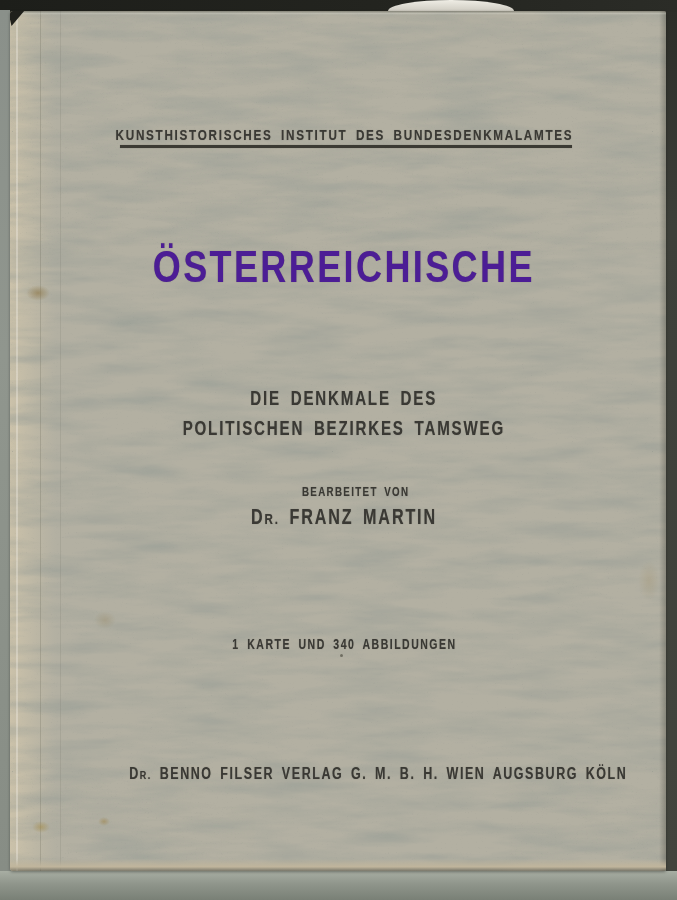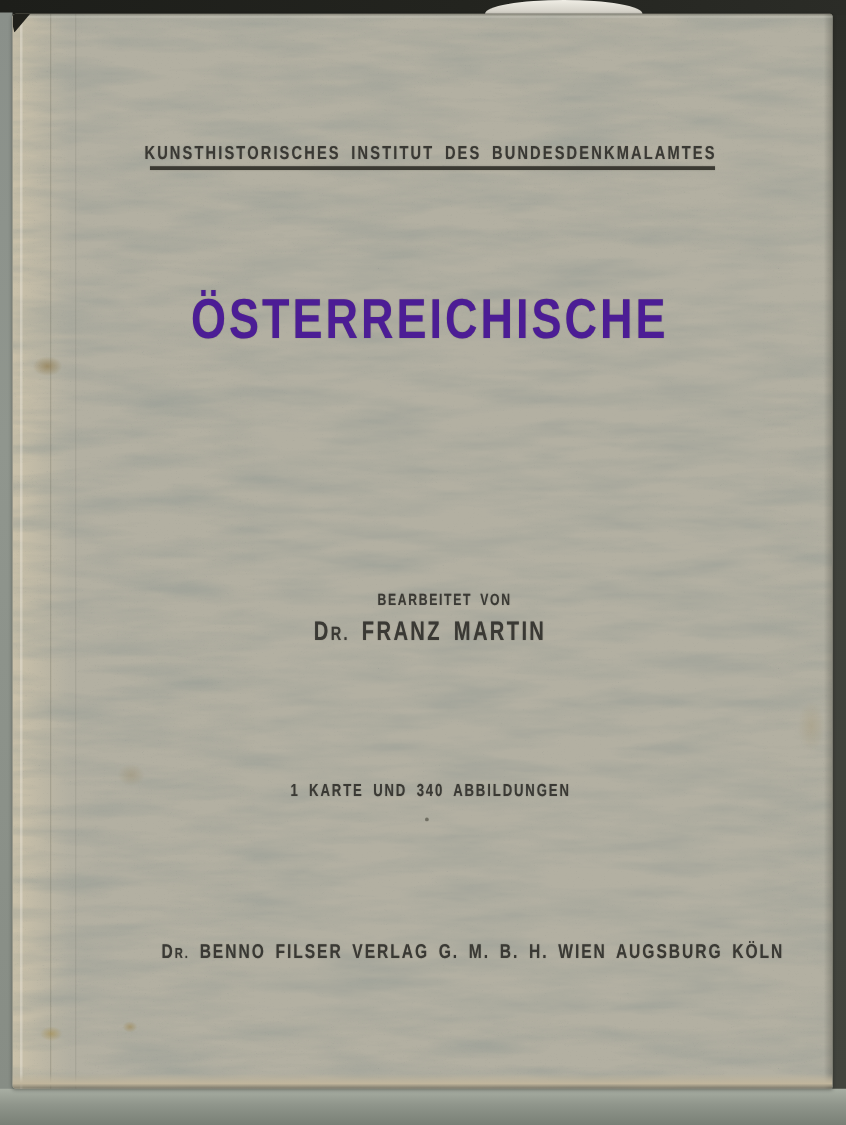--- a/index.html
+++ b/index.html
@@ -35,21 +35,21 @@
     clip-path:polygon(0 0,100% 0,10% 100%,0 60%);}
   .stain{position:absolute;border-radius:50%;pointer-events:none;}
   .stain.s1{left:16px;top:274px;width:24px;height:16px;background:radial-gradient(ellipse,rgba(139,112,58,0.55),rgba(139,112,58,0) 70%);}
   .stain.s2{left:22px;top:810px;width:18px;height:12px;background:radial-gradient(ellipse,rgba(168,138,62,0.5),rgba(168,138,62,0) 70%);}
   .stain.s3{left:88px;top:806px;width:12px;height:9px;background:radial-gradient(ellipse,rgba(150,120,52,0.45),rgba(150,120,52,0) 70%);}
   .stain.s4{left:84px;top:600px;width:22px;height:18px;background:radial-gradient(ellipse,rgba(135,110,60,0.22),rgba(135,110,60,0) 70%);}
   .stain.s5{left:628px;top:550px;width:22px;height:40px;background:radial-gradient(ellipse,rgba(150,125,70,0.18),rgba(150,125,70,0) 70%);}
   .speck{position:absolute;left:330px;top:643px;width:3px;height:3px;border-radius:50%;background:rgba(60,58,48,0.55);}
 
   
-  .cover-text{position:absolute;left:6px;top:4px;width:100%;height:100%;z-index:6;color:#3a3934;}
+  .cover-text{position:absolute;left:6px;top:16px;width:100%;height:100%;z-index:6;color:#3a3934;}
   .line{position:absolute;left:0;width:100%;text-align:center;font-weight:bold;white-space:nowrap;}
   .line > span{display:inline-block;text-shadow:0 0 1px rgba(58,57,52,0.45);}
   .institute{top:99px;font-size:15px;}
   .institute > span{letter-spacing:2.2px;word-spacing:0.30em;transform:scaleX(0.78);}
   .rule{position:absolute;left:104px;top:118px;width:452px;height:3px;background:#3b3a33;box-shadow:0 0 1px rgba(58,57,52,0.5);}
   .title1{top:214px;font-size:45px;color:#4c1d95;}
   .title2{top:269px;font-size:45px;color:#343430;}
   .title1 > span,.title2 > span{letter-spacing:3px;transform:scaleX(0.80);}
   .sub1{top:359px;font-size:21px;}
   .sub2{top:389px;font-size:21px;}
@@ -111,20 +111,26 @@
 
     <div class="line institute">
       <span>KUNSTHISTORISCHES INSTITUT DES BUNDESDENKMALAMTES</span>
     </div>
     <div class="rule"></div>
 
     <div class="line title1">
       <span>ÖSTERREICHISCHE</span>
     </div>
 
+    <div class="line sub1">
+      <span>DIE DENKMALE DES</span>
+    </div>
+    <div class="line sub2">
+      <span>POLITISCHEN BEZIRKES TAMSWEG</span>
+    </div>
 
     <div class="line bearb">
       <span>BEARBEITET VON</span>
     </div>
 
     <div class="line author">
       <span><span>D</span><span class="smallcap">R.</span>&nbsp;<span>FRANZ MARTIN</span></span>
     </div>
 
 

